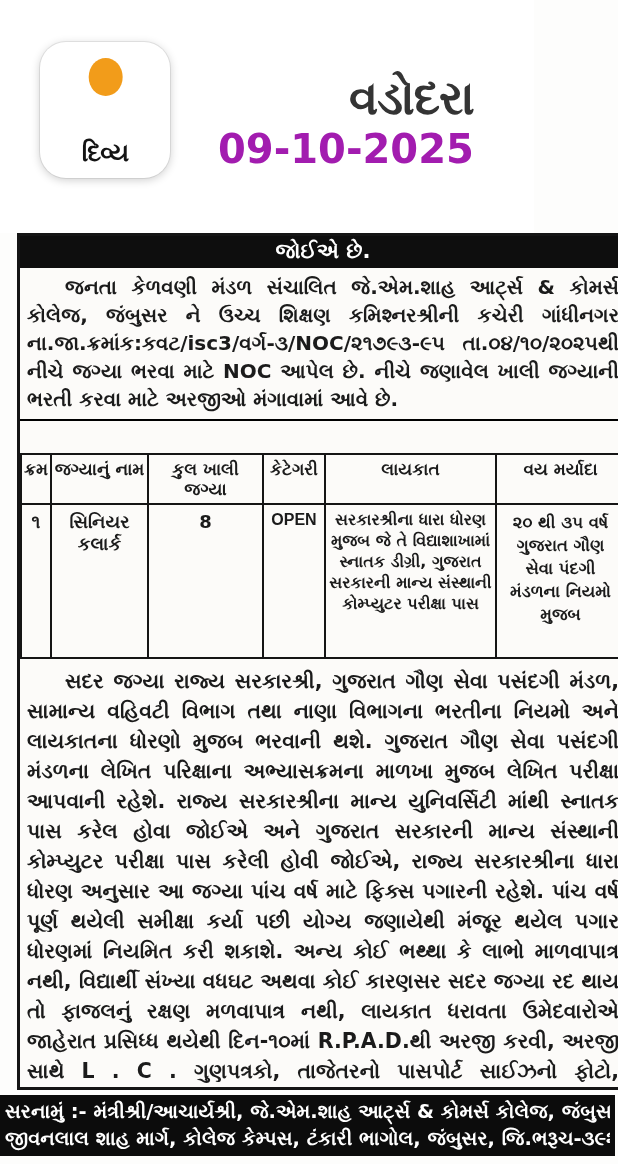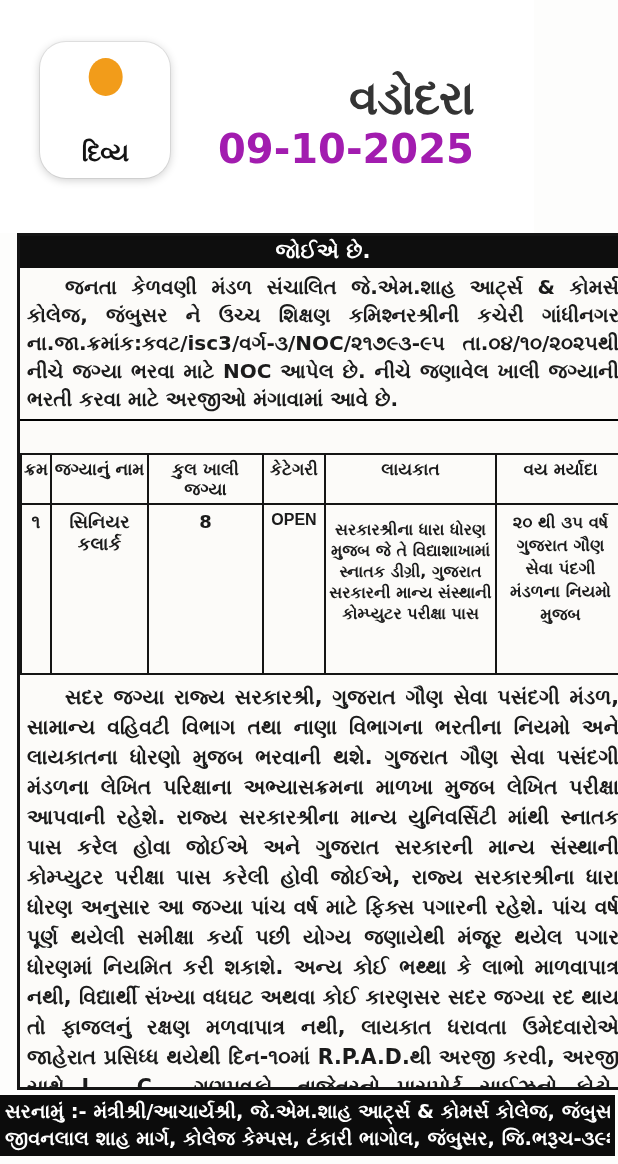--- a/index.html
+++ b/index.html
@@ -63,21 +63,21 @@
     font-weight: bold; text-align: center; vertical-align: top;
   }
   .vacancy-table th { font-size: 17px; padding: 4px 1px; }
   .vacancy-table td { height: 140px; font-size: 18px; padding-top: 6px; }
   .col-sr   { width: 30px; }
   .col-post { width: 97px; }
   .col-vac  { width: 115px; }
   .col-cat  { width: 62px; }
   .col-qual { width: 171px; }
   .col-age  { width: auto; }
-  td.cell-qual { font-size: 16px; line-height: 21px; padding: 14px 3px; }
+  td.cell-qual { font-size: 16px; line-height: 21px; padding: 4px 3px; }
   td.cell-age  { font-size: 16.5px; line-height: 23px; padding: 6px 13px; }
   td.cell-cat  { font-size: 16px; font-family: "Liberation Sans", sans-serif; }
 
   .ad-body {
     flex: 1 1 auto;
     padding: 7px 7px 6px 7px;
     font-size: 20.5px; font-weight: 600; line-height: 30px;
     text-align: justify; text-indent: 38px;
     overflow: hidden;
   }

